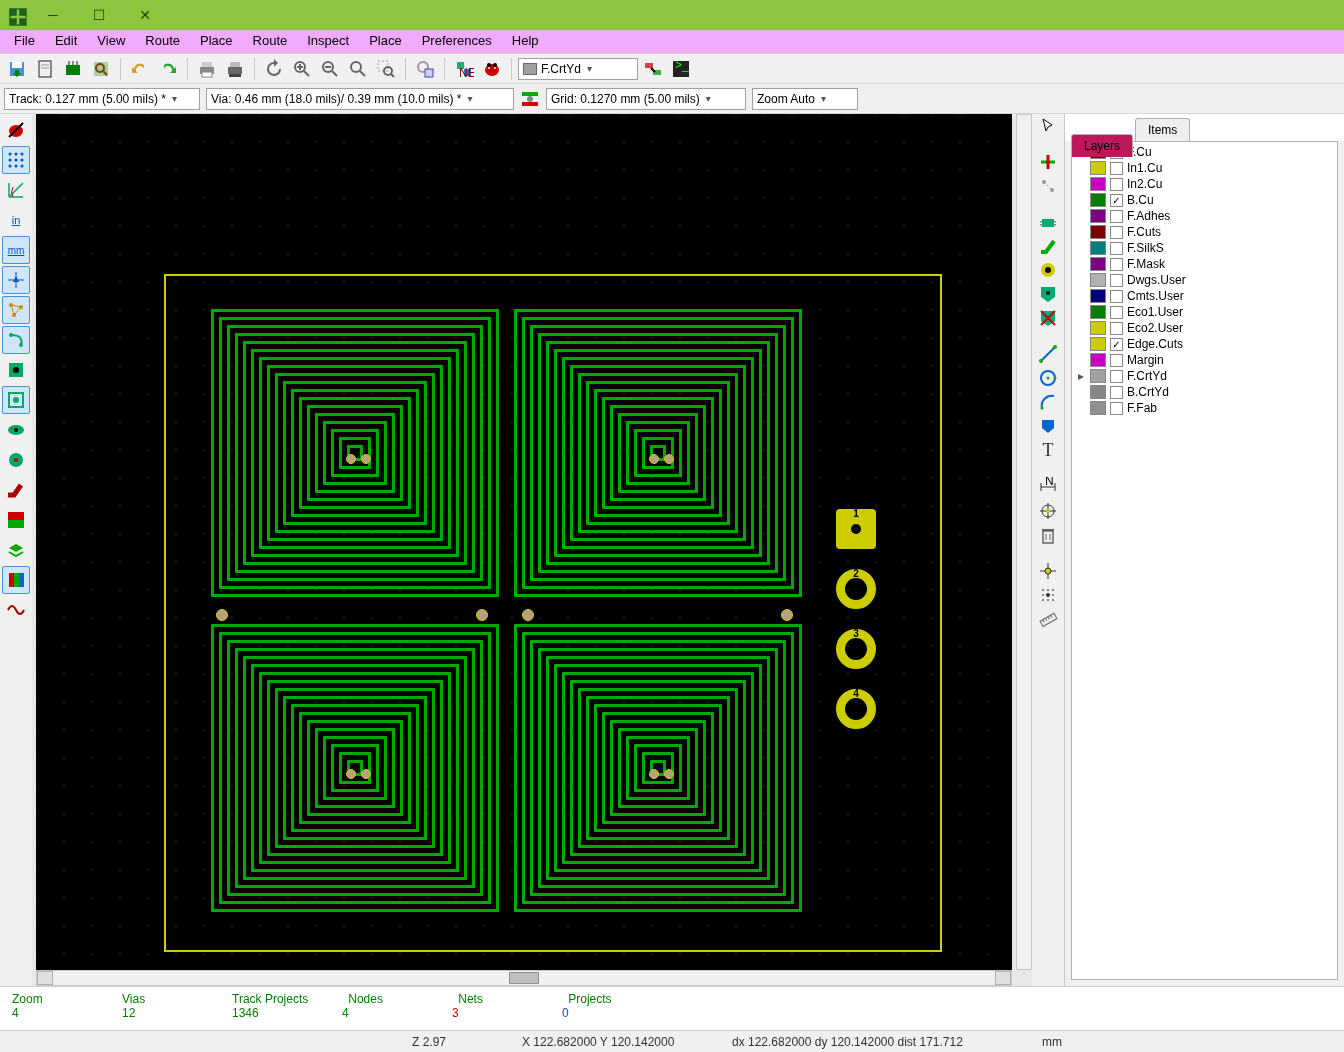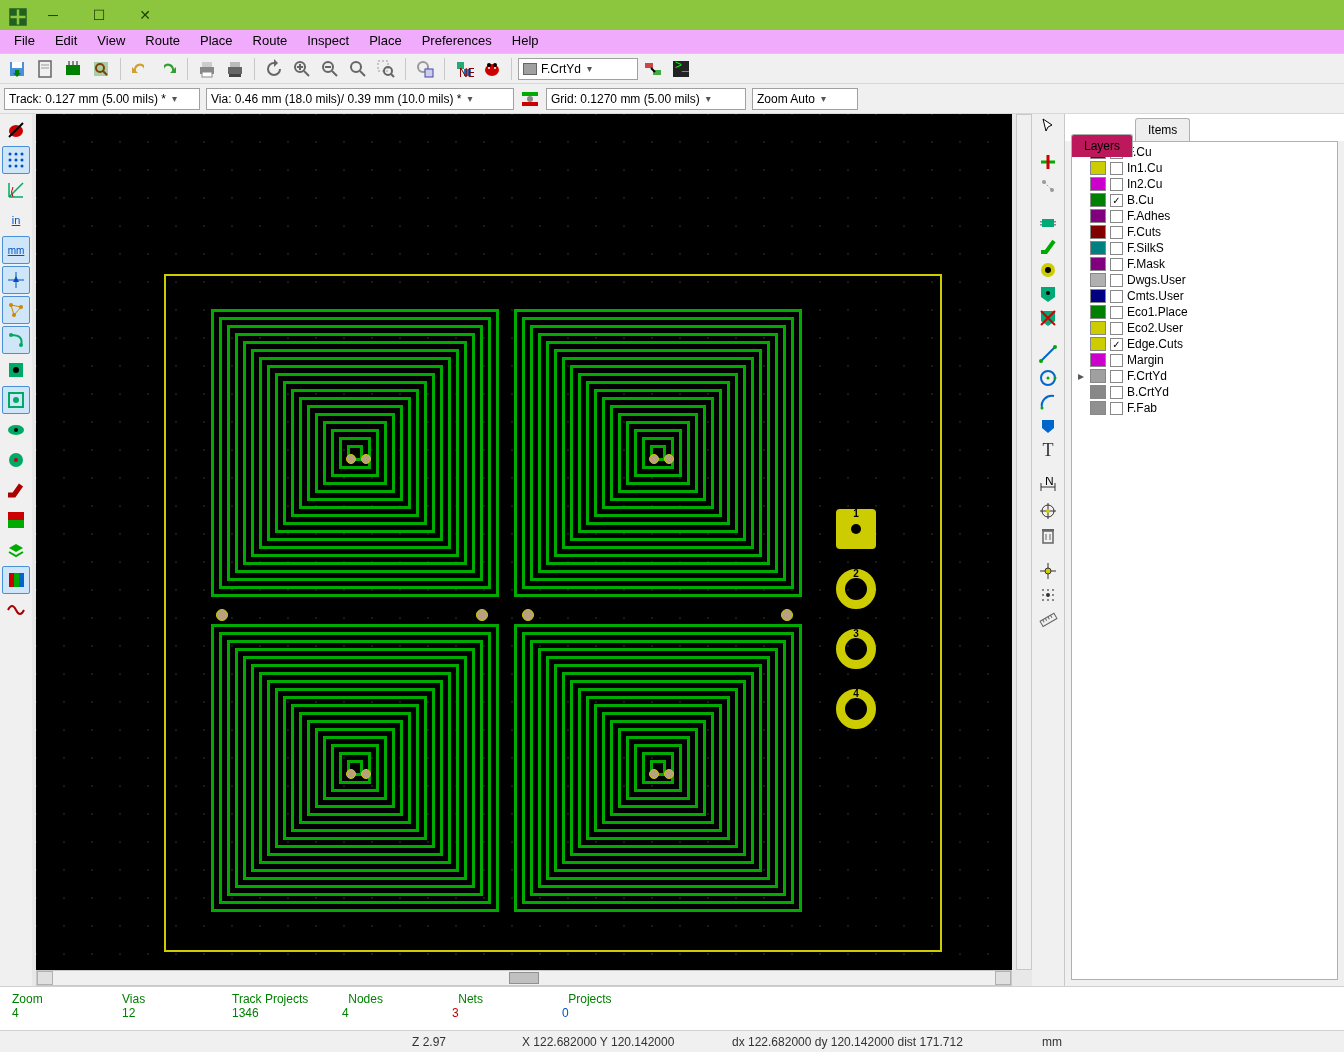--- a/index.html
+++ b/index.html
@@ -706,21 +706,21 @@
         <div class="layerrow">
           <span class="ptr"></span>
           <span class="swatch" style="background:#000080"></span>
           <span class="chk"></span>
           <span>Cmts.User</span>
         </div>
         <div class="layerrow">
           <span class="ptr"></span>
           <span class="swatch" style="background:#008000"></span>
           <span class="chk"></span>
-          <span>Eco1.Place</span>
+          <span>Eco1.User</span>
         </div>
         <div class="layerrow">
           <span class="ptr"></span>
           <span class="swatch" style="background:#cccc00"></span>
           <span class="chk"></span>
           <span>Eco2.User</span>
         </div>
         <div class="layerrow">
           <span class="ptr"></span>
           <span class="swatch" style="background:#cccc00"></span>

